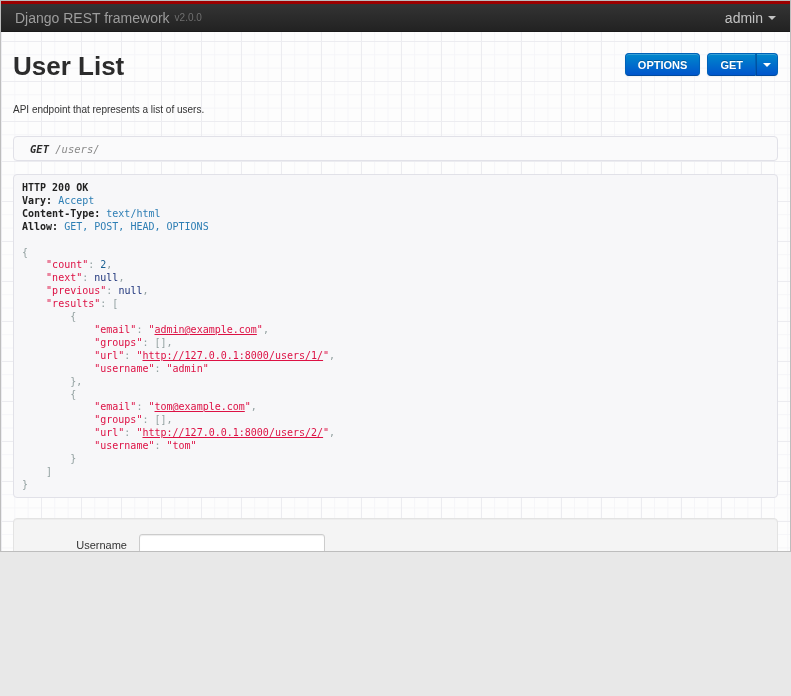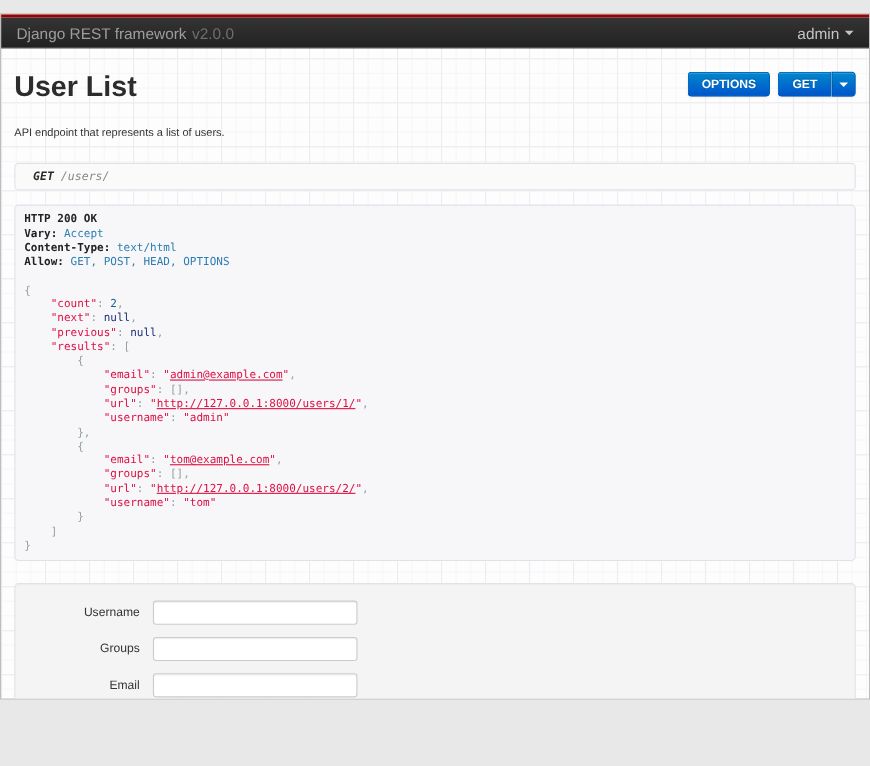--- a/index.html
+++ b/index.html
@@ -1,37 +1,37 @@
 <!DOCTYPE html>
 <html><head>
 <meta charset="utf-8">
 <style>
   * { margin:0; padding:0; box-sizing:border-box; }
   html,body { background:#e8e8e8; font-family:"Liberation Sans", sans-serif; }
 
   .viewport {
-    position:relative; width:791px; height:624px; margin:12px auto;
+    position:relative; width:791px; height:552px; margin:0 auto;
     border:1px solid #bdbdbd; background-color:#fdfdfd; overflow:hidden;
     background-image:
       linear-gradient(to right, #ececf0 1px, transparent 1px),
       linear-gradient(to bottom, #ececf0 1px, transparent 1px),
       linear-gradient(to right, #f5f5f8 1px, transparent 1px),
       linear-gradient(to bottom, #f5f5f8 1px, transparent 1px);
     background-size: 40px 40px, 40px 40px, 13.33px 13.33px, 13.33px 13.33px;
   }
 
   
   .topbar { height:3px; background:#9b0000; }
   .navbar {
     height:28px; background:linear-gradient(#343434, #222222);
     display:flex; align-items:center; padding:0 14px;
     border-bottom:1px solid #1a1a1a;
   }
   .brand { color:#9d9d9d; font-size:14px; text-decoration:none; cursor:pointer; }
-  .brand-version { color:#6f6f6f; font-size:14px; margin-left:5px; }
+  .brand-version { color:#6f6f6f; font-size:10px; margin-left:5px; }
   .user-menu {
     margin-left:auto; color:#c3c3c3; font-size:14px; cursor:pointer;
     display:flex; align-items:center; gap:5px;
   }
   .caret-dark {
     width:0; height:0; border-left:4px solid transparent;
     border-right:4px solid transparent; border-top:4px solid #c3c3c3;
     display:inline-block; margin-top:1px;
   }
 

